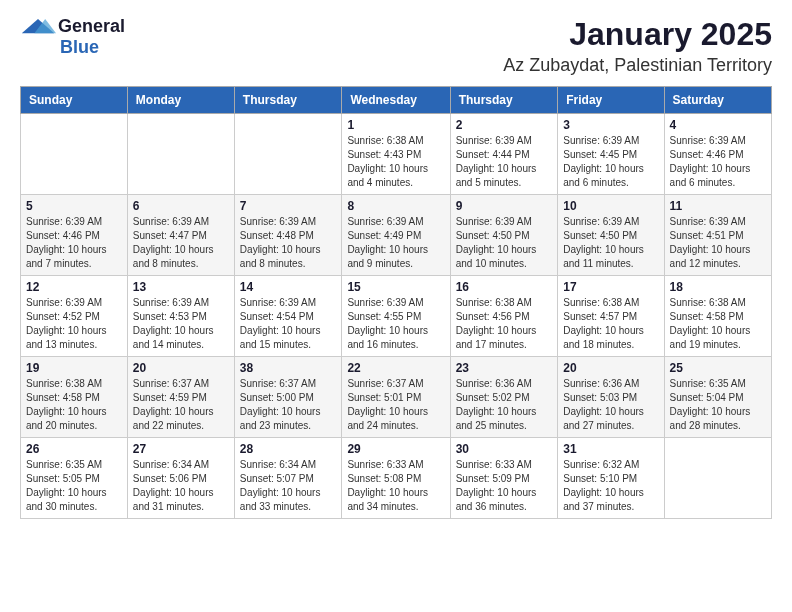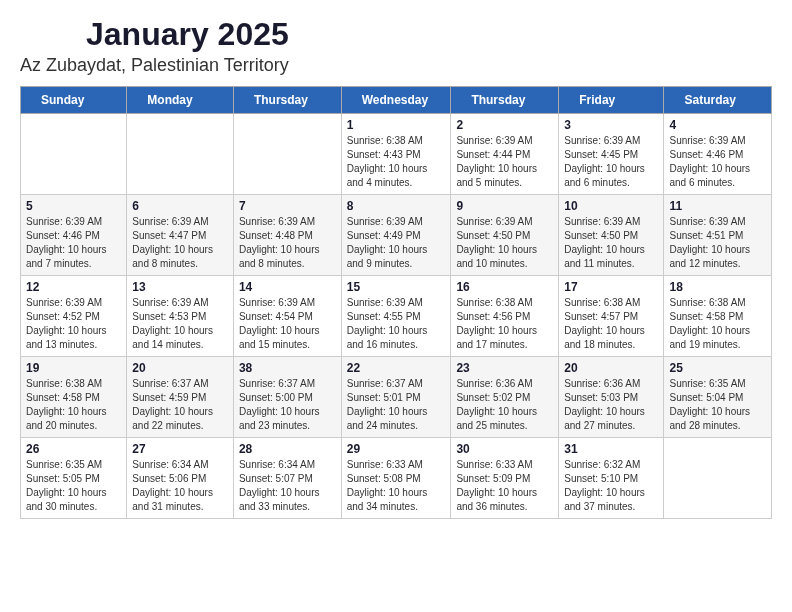--- a/index.html
+++ b/index.html
@@ -46,21 +46,21 @@
       margin-top: 2px;
     }
     .calendar {
       width: 100%;
       border-collapse: collapse;
       font-size: 11px;
     }
     .calendar thead tr th {
       background-color: #2a66b5;
       color: #fff;
-      padding: 6px 20px;
+      padding: 6px 8px;
       text-align: left;
       font-size: 12px;
       font-weight: bold;
       border: 1px solid #aaa;
     }
     .calendar tbody tr td {
       vertical-align: top;
       padding: 4px 5px;
       border: 1px solid #ccc;
       width: 110px;
@@ -82,20 +82,30 @@
       line-height: 1.4;
     }
     .empty-cell {
       background: #fff !important;
     }
   </style>
 </head>
 <body>
 
 <div class="header-area">
+  <div class="logo">
+    <div class="logo-row">
+      <svg class="logo-icon" viewBox="0 0 40 22" xmlns="http://www.w3.org/2000/svg">
+        <polygon points="20,2 38,18 2,18" fill="#2a66b5"></polygon>
+        <polygon points="28,2 40,18 16,18" fill="#4a9fd4" opacity="0.7"></polygon>
+      </svg>
+      <span style="font-size:18px;font-weight:bold;color:#1a1a2e;">General</span>
+    </div>
+    <span style="font-size:18px;font-weight:bold;color:#2a66b5;margin-left:40px;">Blue</span>
+  </div>
   <div class="title-area">
     <h1>January 2025</h1>
     <h2>Az Zubaydat, Palestinian Territory</h2>
   </div>
 </div>
 
 <table class="calendar">
   <thead>
     <tr>
     <th>Sunday</th>

